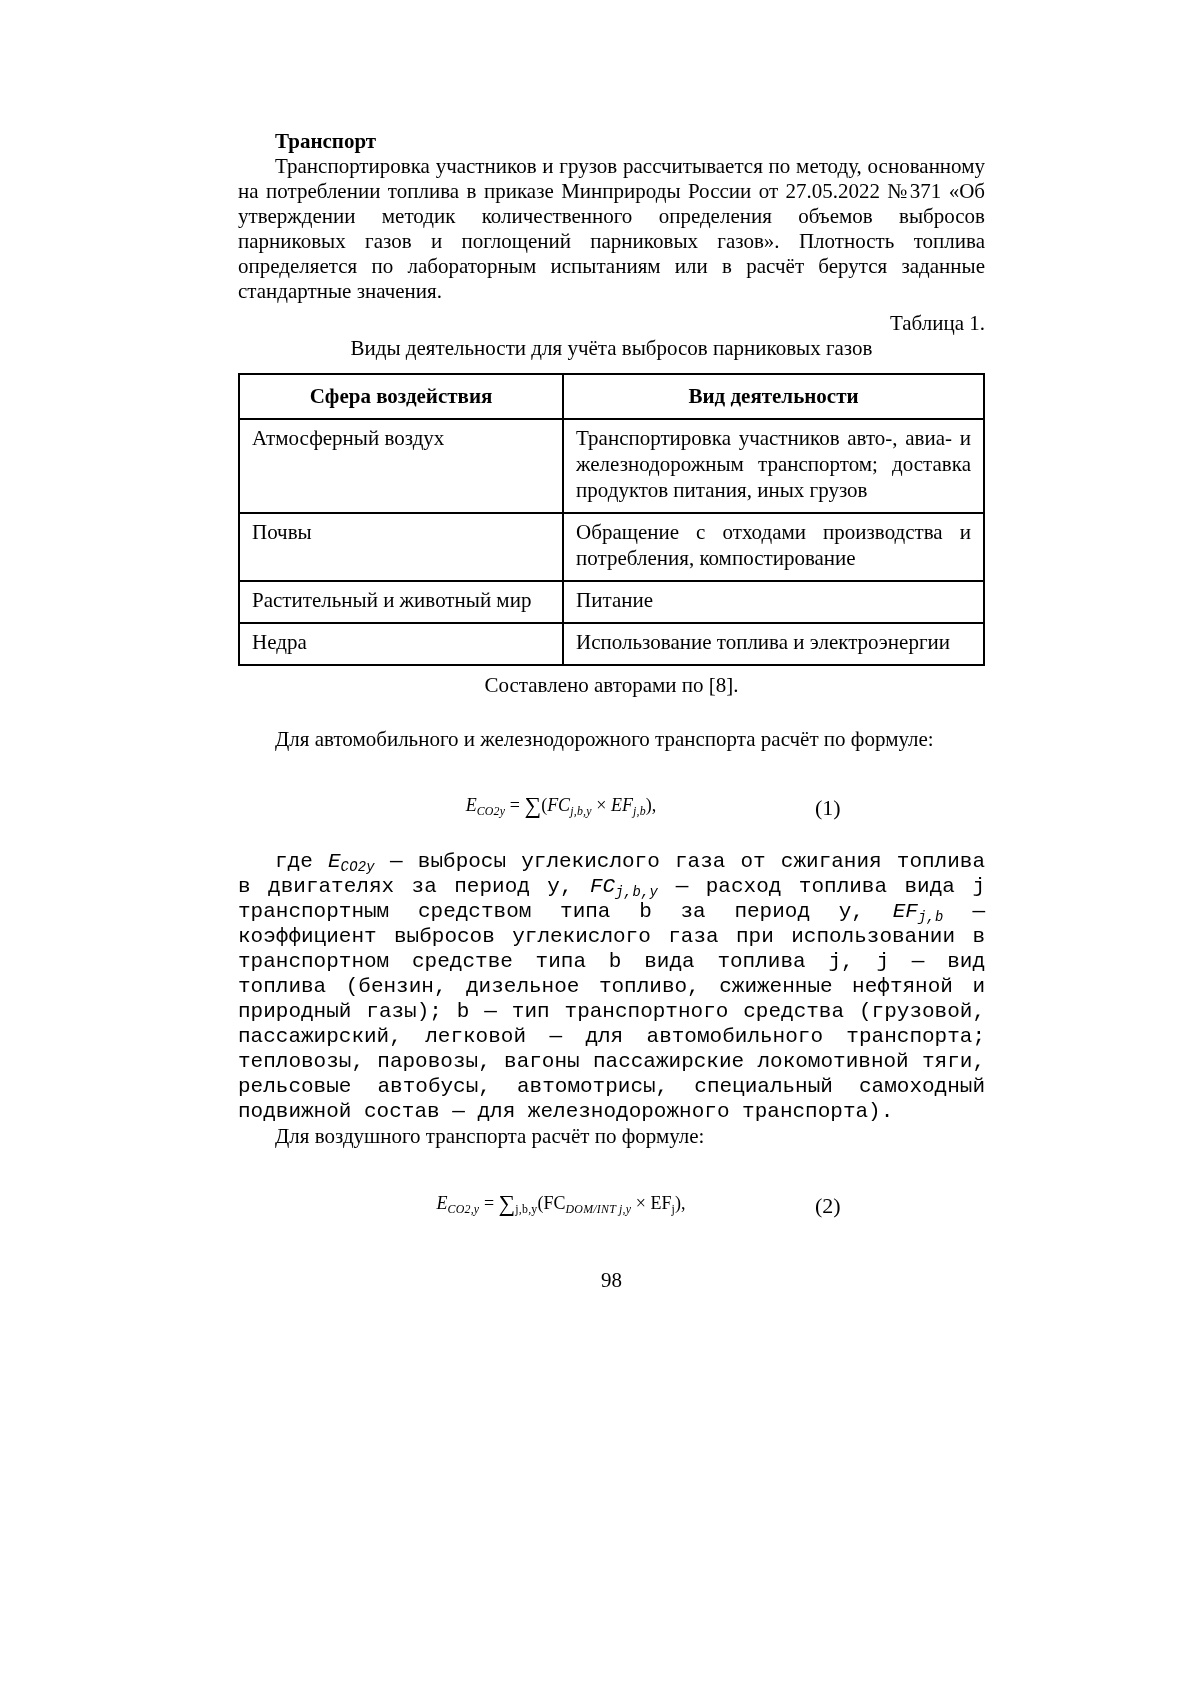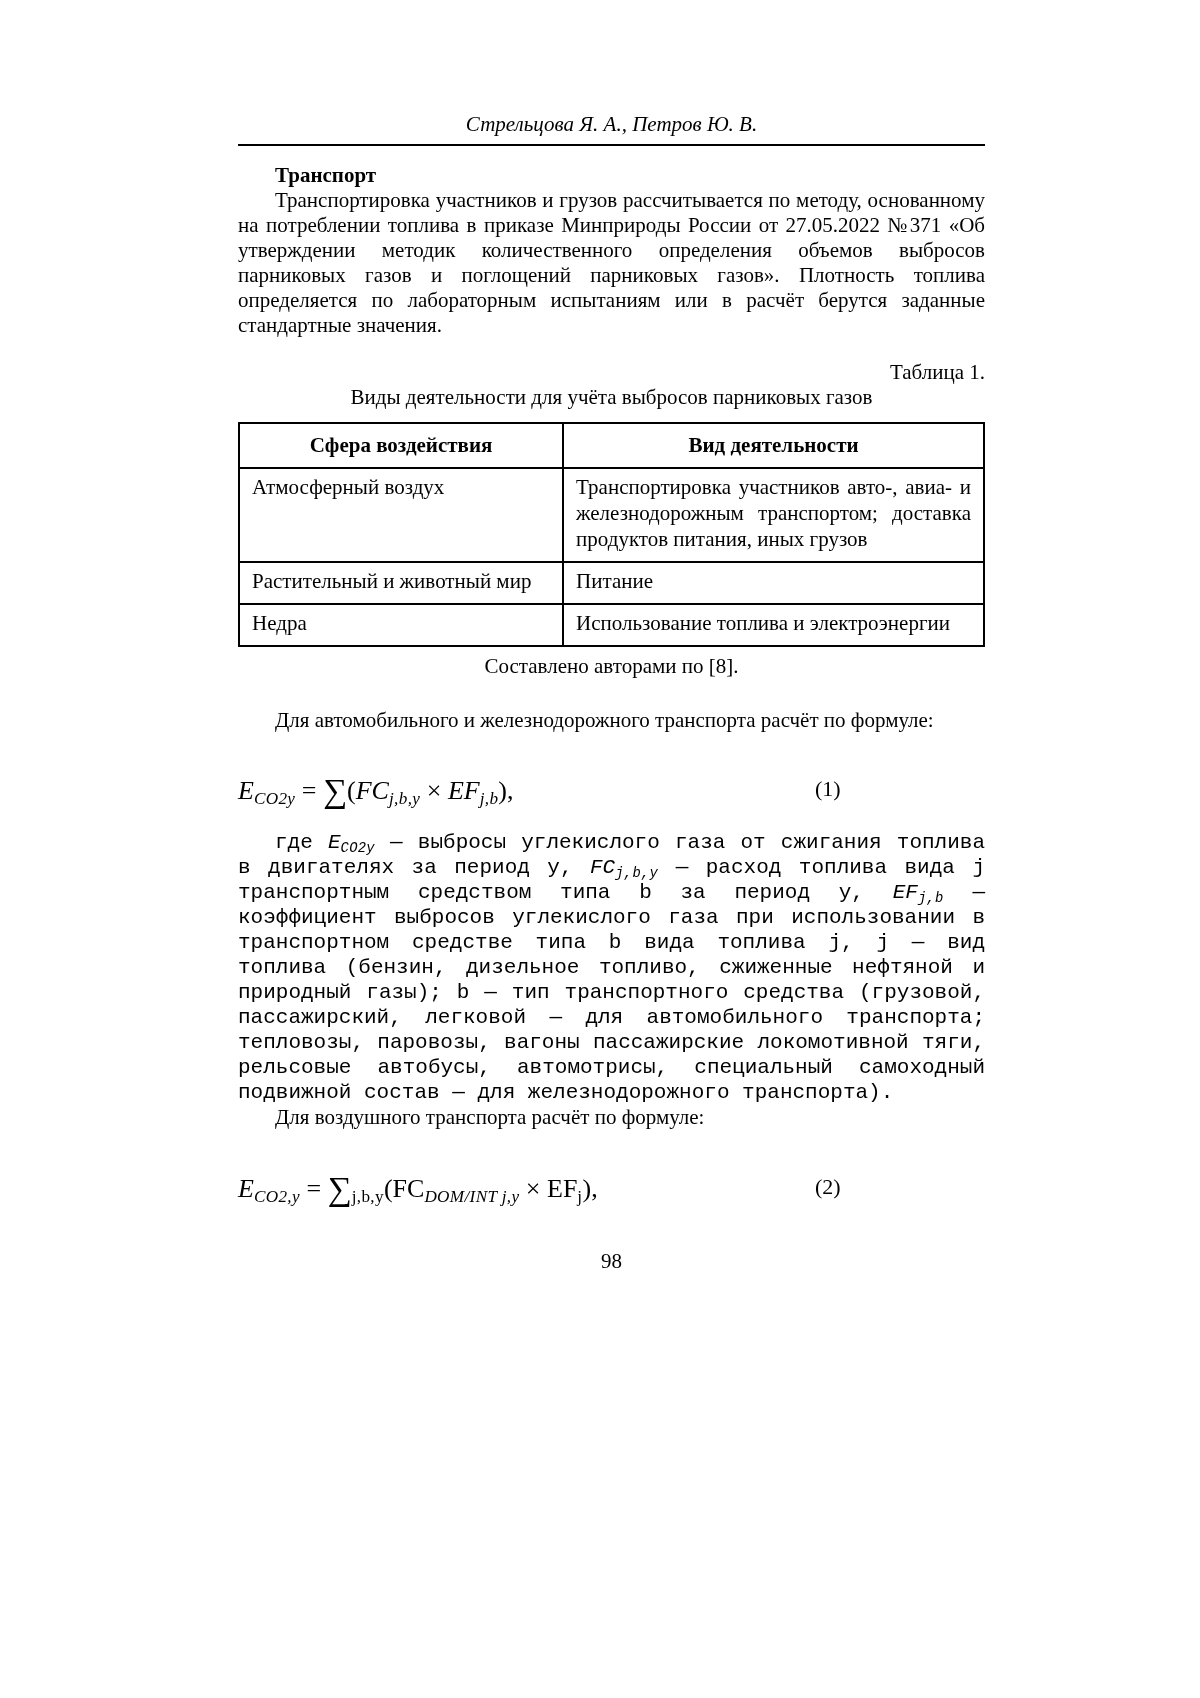--- a/index.html
+++ b/index.html
@@ -35,21 +35,21 @@
     margin-top: 17px;
   }
   p.body {
     text-align: justify;
     line-height: 25px;
   }
   .indent { text-indent: 37px; }
   .table-label {
     text-align: right;
     line-height: 25px;
-    margin-top: 22px;
+    margin-top: 7px;
   }
   .table-caption {
     text-align: center;
     line-height: 25px;
   }
   table.activities {
     width: 100%;
     border-collapse: collapse;
     margin-top: 12px;
   }
@@ -76,24 +76,25 @@
   }
   .pre-formula { margin-top: 29px; }
   .formula-row {
     position: relative;
     height: 44px;
   }
   .formula-row.f1 { margin-top: 37px; }
   .formula-row.f2 { margin-top: 38px; }
   .formula-math {
     position: absolute;
-    left: 0;
+    left: 12px;
     top: 6px;
     width: 622px;
-    font-size: 26px;
+    text-align: center;
+    font-size: 18px;
     white-space: nowrap;
   }
   .formula-number {
     position: absolute;
     left: 577px;
     top: 6px;
     font-size: 22px;
   }
   .after-formula { margin-top: 16px; font-family: Liberation Mono, monospace; }
   .it { font-style: italic; }
@@ -114,21 +115,20 @@
     line-height: 25px;
     margin-top: 37px;
   }
 </style>
 </head>
 <body>
 
 <div class="page">
   <div class="content">
 
-    <div class="running-head">Стрельцова Я. А., Петров Ю. В.</div>
 
     <div class="section-title">Транспорт</div>
 
     <p class="body indent">Транспортировка участников и грузов рассчитывается по методу, основанному на потреблении топлива в приказе Минприроды России от 27.05.2022 №371 «Об утверждении методик количественного определения объемов выбросов парниковых газов и поглощений парниковых газов». Плотность топлива определяется по лабораторным испытаниям или в расчёт берутся заданные стандартные значения.</p>
 
     <div class="table-label">Таблица 1.</div>
 
     <div class="table-caption">Виды деятельности для учёта выбросов парниковых газов</div>
 
     <table class="activities">
@@ -139,20 +139,24 @@
       <thead>
         <tr>
           <th>Сфера воздействия</th>
           <th>Вид деятельности</th>
         </tr>
       </thead>
       <tbody>
           <tr>
             <td class="c0">Атмосферный воздух</td>
             <td class="c1">Транспортировка участников авто-, авиа- и железнодорожным транспортом; доставка продуктов питания, иных грузов</td>
+          </tr>
+          <tr>
+            <td class="c0">Почвы</td>
+            <td class="c1">Обращение с отходами производства и потребления, компостирование</td>
           </tr>
           <tr>
             <td class="c0">Растительный и животный мир</td>
             <td class="c1">Питание</td>
           </tr>
           <tr>
             <td class="c0">Недра</td>
             <td class="c1">Использование топлива и электроэнергии</td>
           </tr>
         </tbody>

